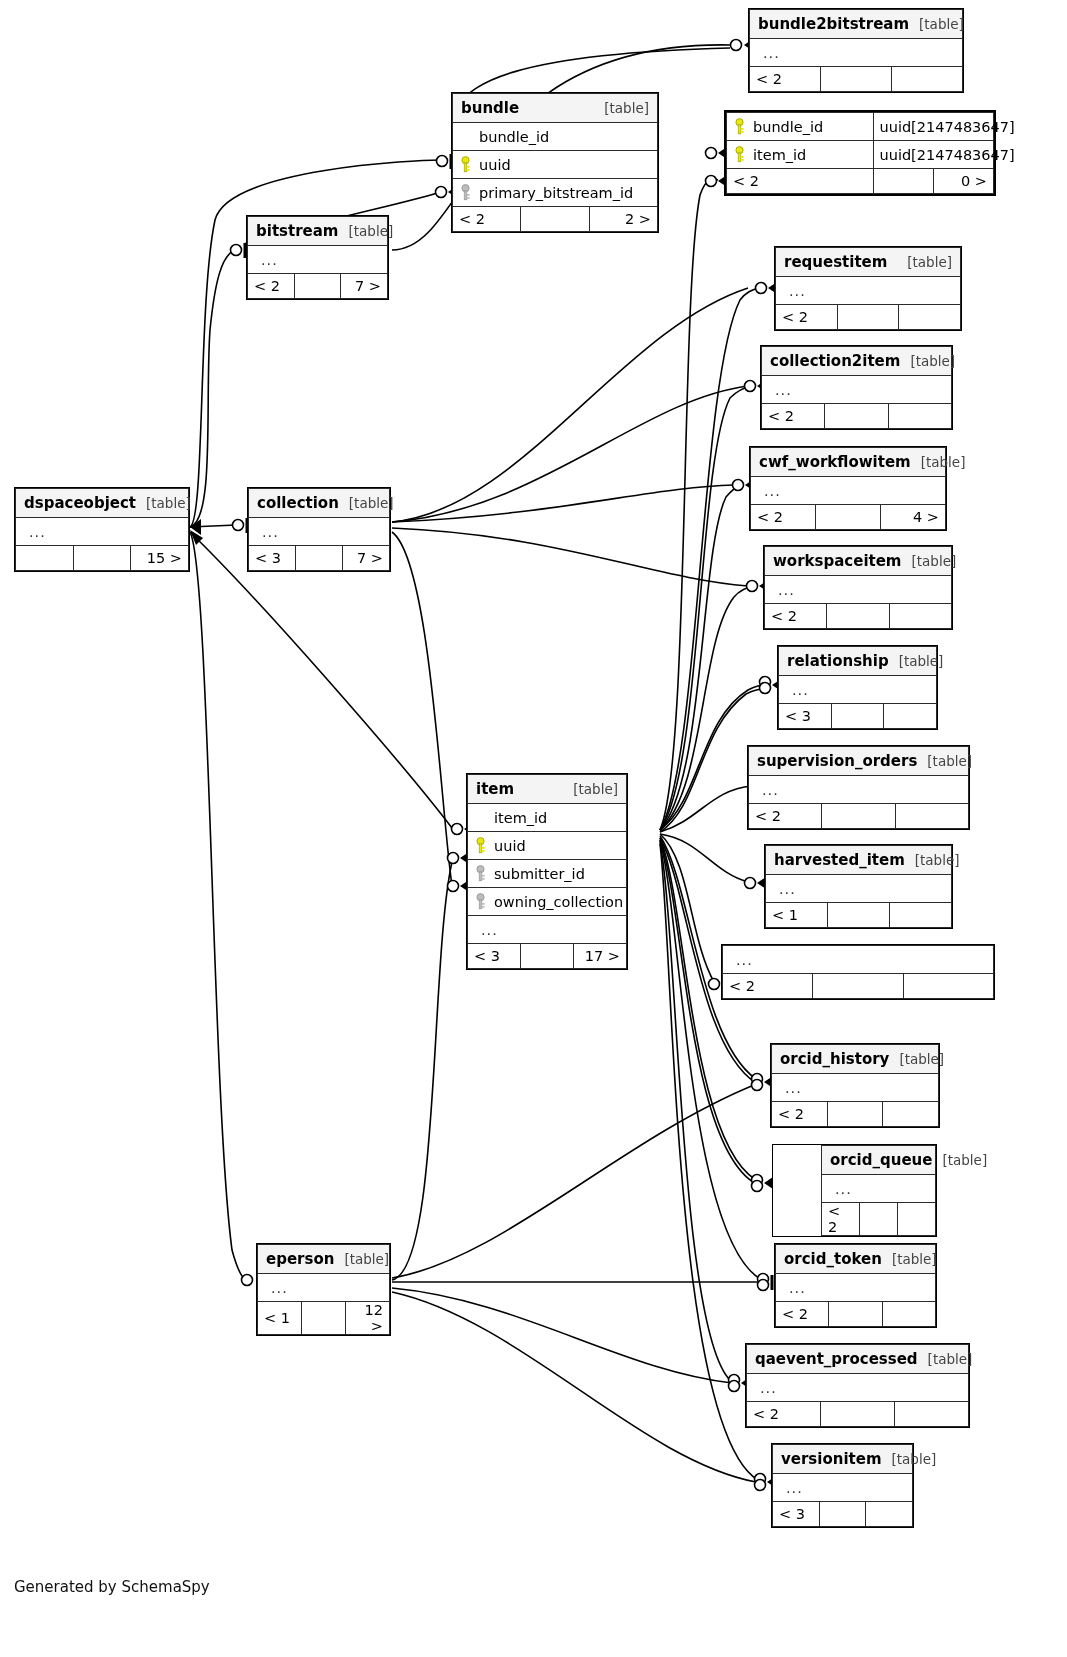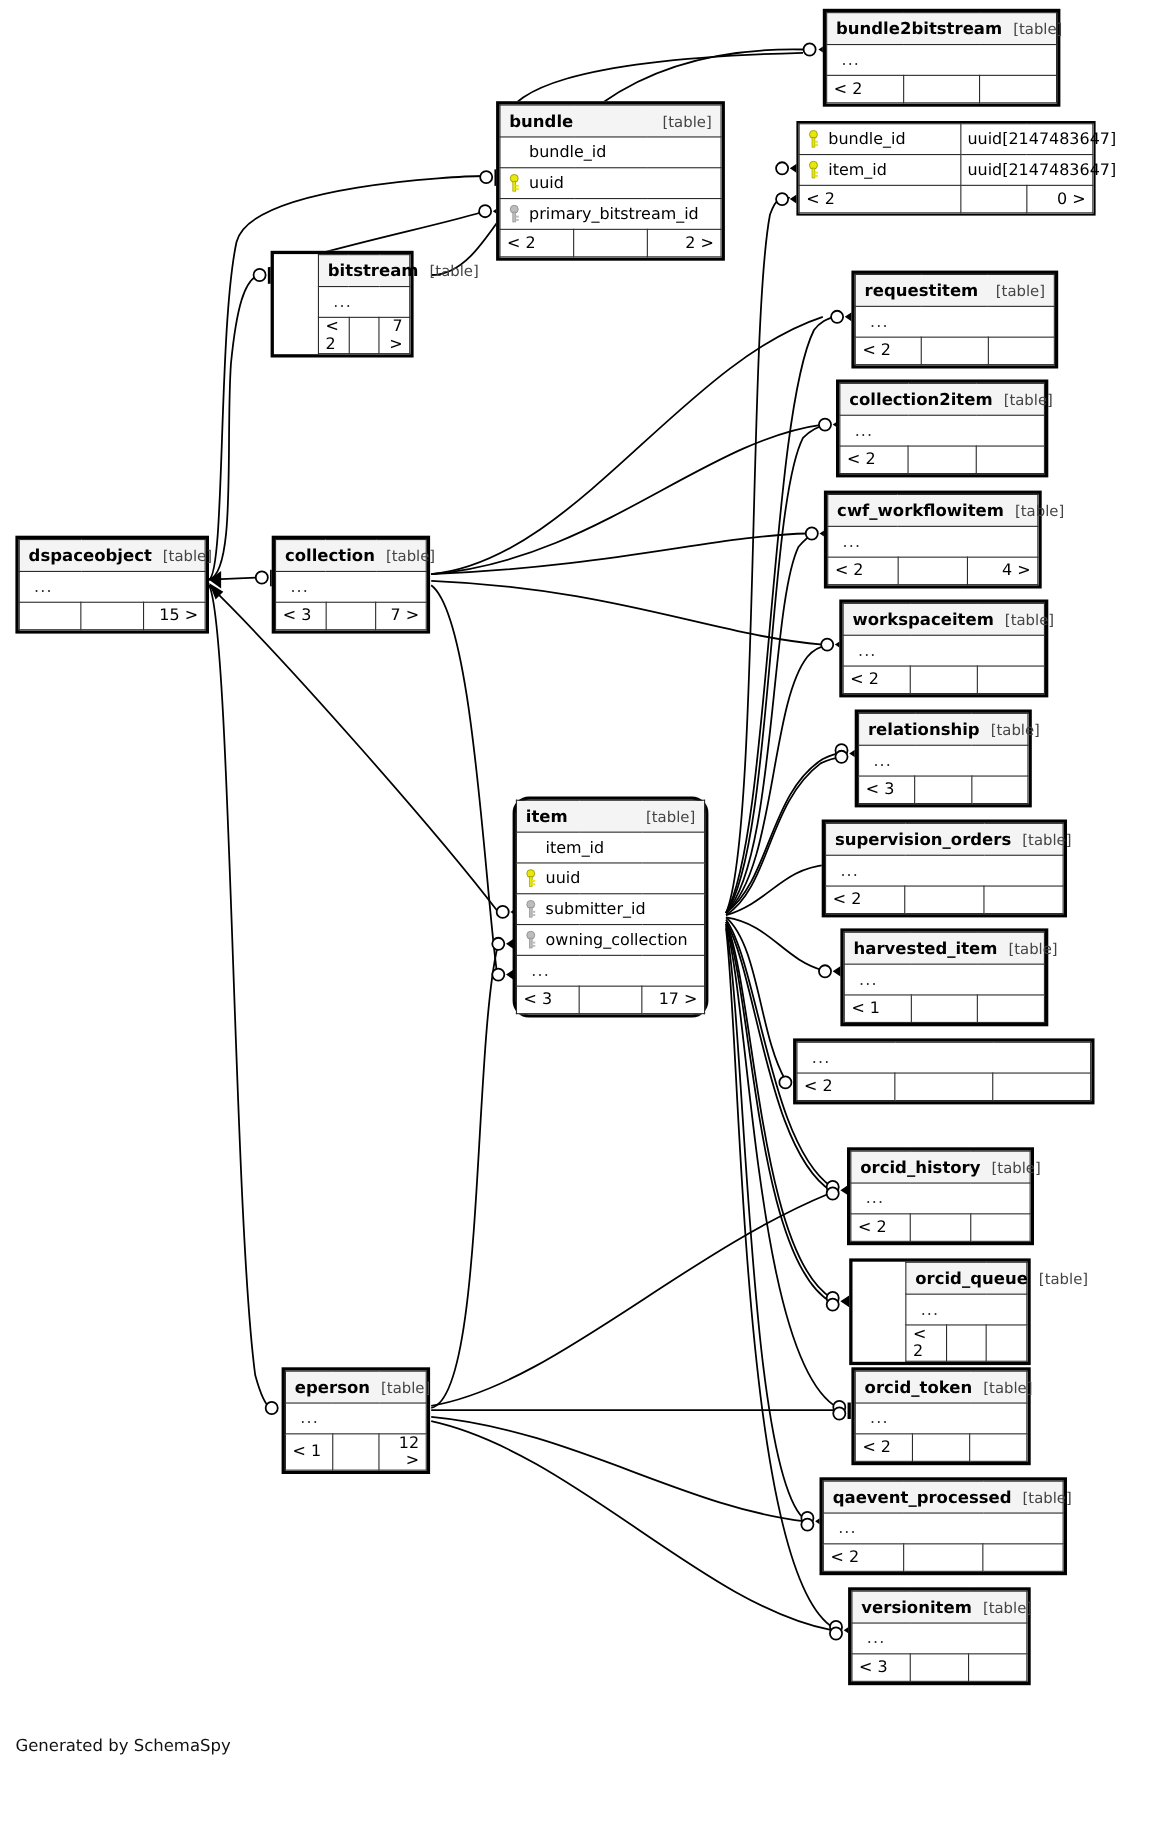--- a/index.html
+++ b/index.html
@@ -25,21 +25,21 @@
     left: 0; top: 0;
     width: 1067px;
     height: 1657px;
     pointer-events: none;
     z-index: 1;
   }
   .tbl {
     position: absolute;
     z-index: 3;
     background: #ffffff;
-    border: 3px solid #000000;
+    border: 1px solid #000000;
     box-sizing: border-box;
     border-collapse: collapse;
   }
   .tbl.thick {
     border: 2px solid #000000;
   }
   .tbl table {
     border-collapse: collapse;
     width: 100%;
     table-layout: fixed;
@@ -423,21 +423,21 @@
       </tr>
       <tr class="ftr">
         <td class="l" style="width:27%">&lt; 2</td>
         <td class="l" style="width:23%"></td>
         <td class="r" style="width:50%">0 &gt;</td>
       </tr>
     </tbody>
       </table>
   </div>
 
-  <div class="tbl" style="left:246px; top:228px; width:130px;padding-left:40px;">
+  <div class="tbl" style="left:246px; top:215px; width:143px;">
     <table>
       <tbody>
           <tr class="hdr">
         <td colspan="3">
           <div class="hwrap">
             <span class="tname">bitstream</span>
             <span class="ttag">[table]</span>
           </div>
         </td>
       </tr>
@@ -714,21 +714,21 @@
       </tr>
       <tr class="ftr">
         <td class="l" style="width:42%">&lt; 2</td>
         <td class="l" style="width:25%"></td>
         <td class="r" style="width:33%"></td>
       </tr>
     </tbody>
       </table>
   </div>
 
-  <div class="tbl" style="left:771px; top:1443px; width:166px;">
+  <div class="tbl" style="left:771px; top:1443px; width:143px;">
     <table>
       <tbody>
           <tr class="hdr">
         <td colspan="3">
           <div class="hwrap">
             <span class="tname">versionitem</span>
             <span class="ttag">[table]</span>
           </div>
         </td>
       </tr>
@@ -783,21 +783,21 @@
       </tr>
       <tr class="ftr">
         <td class="l" style="width:40%">&lt; 3</td>
         <td class="l" style="width:22%"></td>
         <td class="r" style="width:38%">7 &gt;</td>
       </tr>
     </tbody>
       </table>
   </div>
 
-  <div class="tbl" style="left:466px; top:724px; width:178px;border-radius:15px;">
+  <div class="tbl" style="left:466px; top:773px; width:162px;">
     <table>
       <tbody>
           <tr class="hdr">
         <td colspan="3">
           <div class="hwrap">
             <span class="tname">item</span>
             <span class="ttag">[table]</span>
           </div>
         </td>
       </tr>

